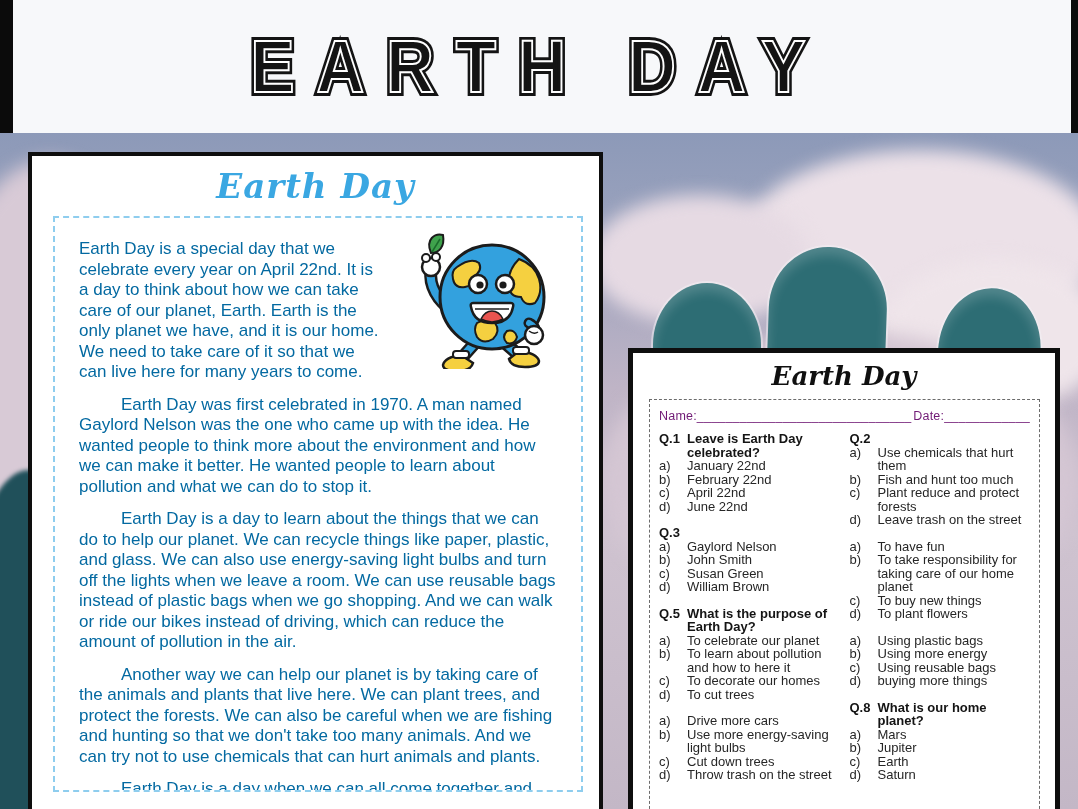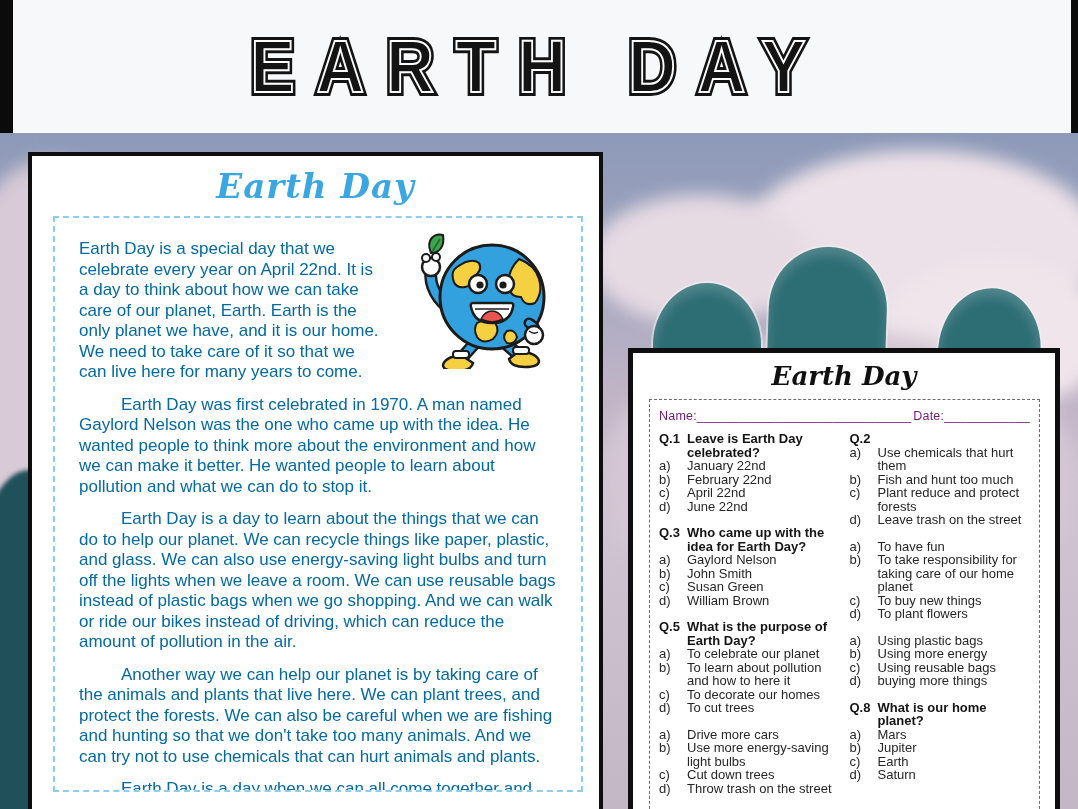--- a/index.html
+++ b/index.html
@@ -171,21 +171,20 @@
               <span class="qopt">April 22nd</span>
             </div>
             <div class="qrow">
               <span class="qletter">d)</span>
               <span class="qopt">June 22nd</span>
             </div>
           </div>
           <div class="question">
             <div class="qrow qhead">
               <span class="qid">Q.3</span>
-              <span class="qtext">Who came up with the idea for Earth Day?</span>
             </div>
             <div class="qrow">
               <span class="qletter">a)</span>
               <span class="qopt">Gaylord Nelson</span>
             </div>
             <div class="qrow">
               <span class="qletter">b)</span>
               <span class="qopt">John Smith</span>
             </div>
             <div class="qrow">

